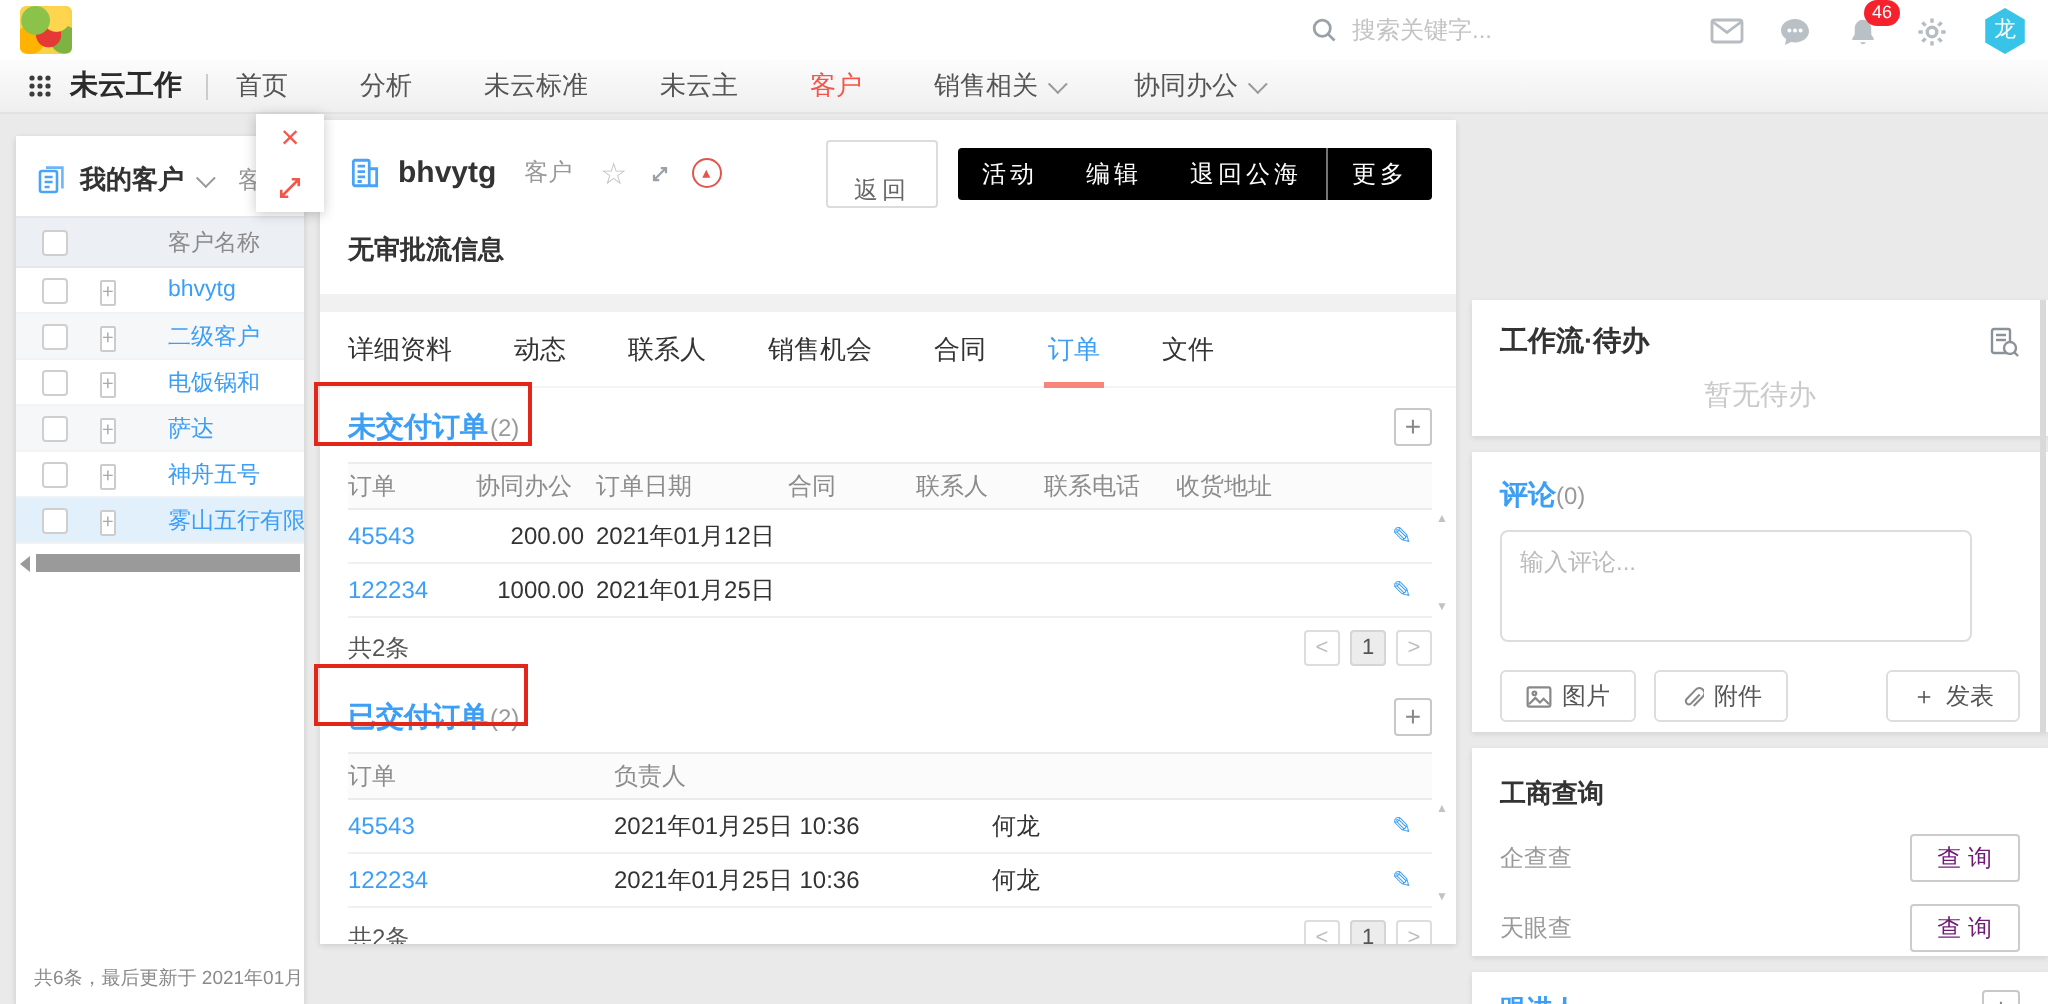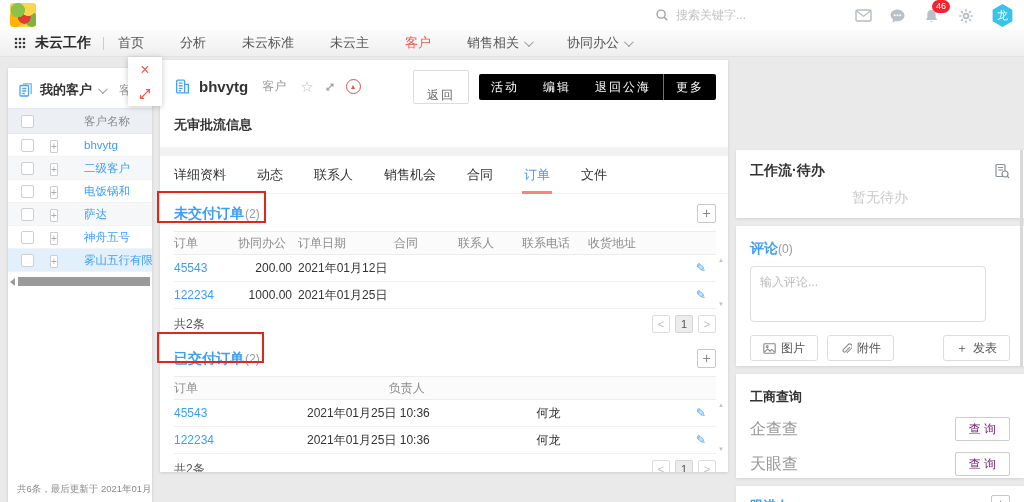--- a/index.html
+++ b/index.html
@@ -96,21 +96,21 @@
   .tbl { margin:2px 12px 0 14px; position:relative; font-size:12px; }
   .trow { display:flex; align-items:center; }
   .thead { height:24px; color:#8c8c8c; background:#fbfbfb; border-top:1px solid #ececec; border-bottom:1px solid #ececec; }
   .tbody-row { height:27px; border-bottom:1px solid #f0f0f0; }
   .tfoot { height:30px; display:flex; align-items:center; color:#555; }
   .link { color:#3d9ef5; cursor:pointer; }
   .pencil { color:#3d9ef5; font-size:12px; cursor:pointer; }
   .c1{width:64px;} .c2{width:60px;} .c2r{width:60px;text-align:right;padding-right:6px;}
   .c3{width:96px;} .c4{width:64px;} .c5{width:64px;} .c6{width:66px;} .c7{width:70px;}
   .ce{flex:1;display:flex;justify-content:flex-end;padding-right:10px;}
-  .d1{width:133px;} .d2{width:189px;} .d3{flex:1;text-align:center;}
+  .d1{width:133px;} .d2{width:189px;} .d3{flex:1;}
   .vsb { position:absolute; right:-9px; width:8px; text-align:center; color:#c2c2c2; font-size:6px; line-height:6px; cursor:pointer; }
   .tfoot-sp { flex:1; }
   .pager { display:flex; align-items:center; gap:5px; }
   .pg-btn { width:18px; height:18px; border:1px solid #ddd; border-radius:2px; background:#fff; color:#bbb; font-size:11px;
     line-height:16px; text-align:center; cursor:pointer; }
   .pg-cur { width:18px; height:18px; border:1px solid #d5d5d5; border-radius:2px; background:#ececec; color:#555; font-size:11px;
     line-height:16px; text-align:center; cursor:pointer; }
 
   
   .anno { position:absolute; border:2px solid #e2271a; z-index:8; pointer-events:none; }
@@ -129,21 +129,21 @@
   .cm-box { margin-top:8px; width:236px; height:56px; border:1px solid #ddd; border-radius:4px; padding:7px 9px; font-size:12px;
     color:#333; resize:none; outline:none; font-family:inherit; }
   .cm-box::placeholder { color:#bbb; }
   .cm-btns { display:flex; align-items:center; margin-top:9px; gap:9px; }
   .cm-btn { height:26px; padding:0 12px; border:1px solid #ddd; border-radius:3px; background:#fff; font-size:12px; color:#555;
     display:flex; align-items:center; gap:5px; cursor:pointer; }
   .cm-sp { flex:1; }
   .rc-lookup { top:374px; height:104px; padding:14px; }
   .lk-title { font-size:13px; font-weight:bold; color:#333; }
   .lk-row { display:flex; align-items:center; justify-content:space-between; margin-top:11px; }
-  .lk-name { font-size:16px; color:#999; }
+  .lk-name { font-size:12px; color:#999; }
   .lk-btn { height:24px; padding:0 13px; border:1px solid #ccc; border-radius:2px; background:#fff; font-size:12px; color:#701a75; cursor:pointer; }
   .rc-partial { top:486px; height:16px; padding:10px 14px 0; overflow:hidden; }
   .pt-title { font-size:13px; font-weight:bold; color:#3d9ef5; }
   .pt-plus { position:absolute; right:14px; top:9px; }
   .rsb { position:absolute; right:1px; top:150px; width:3px; height:216px; background:#d9d9d9; z-index:4; cursor:pointer; }
 </style>
 </head>
 <body>
 
 <div class="topbar">

